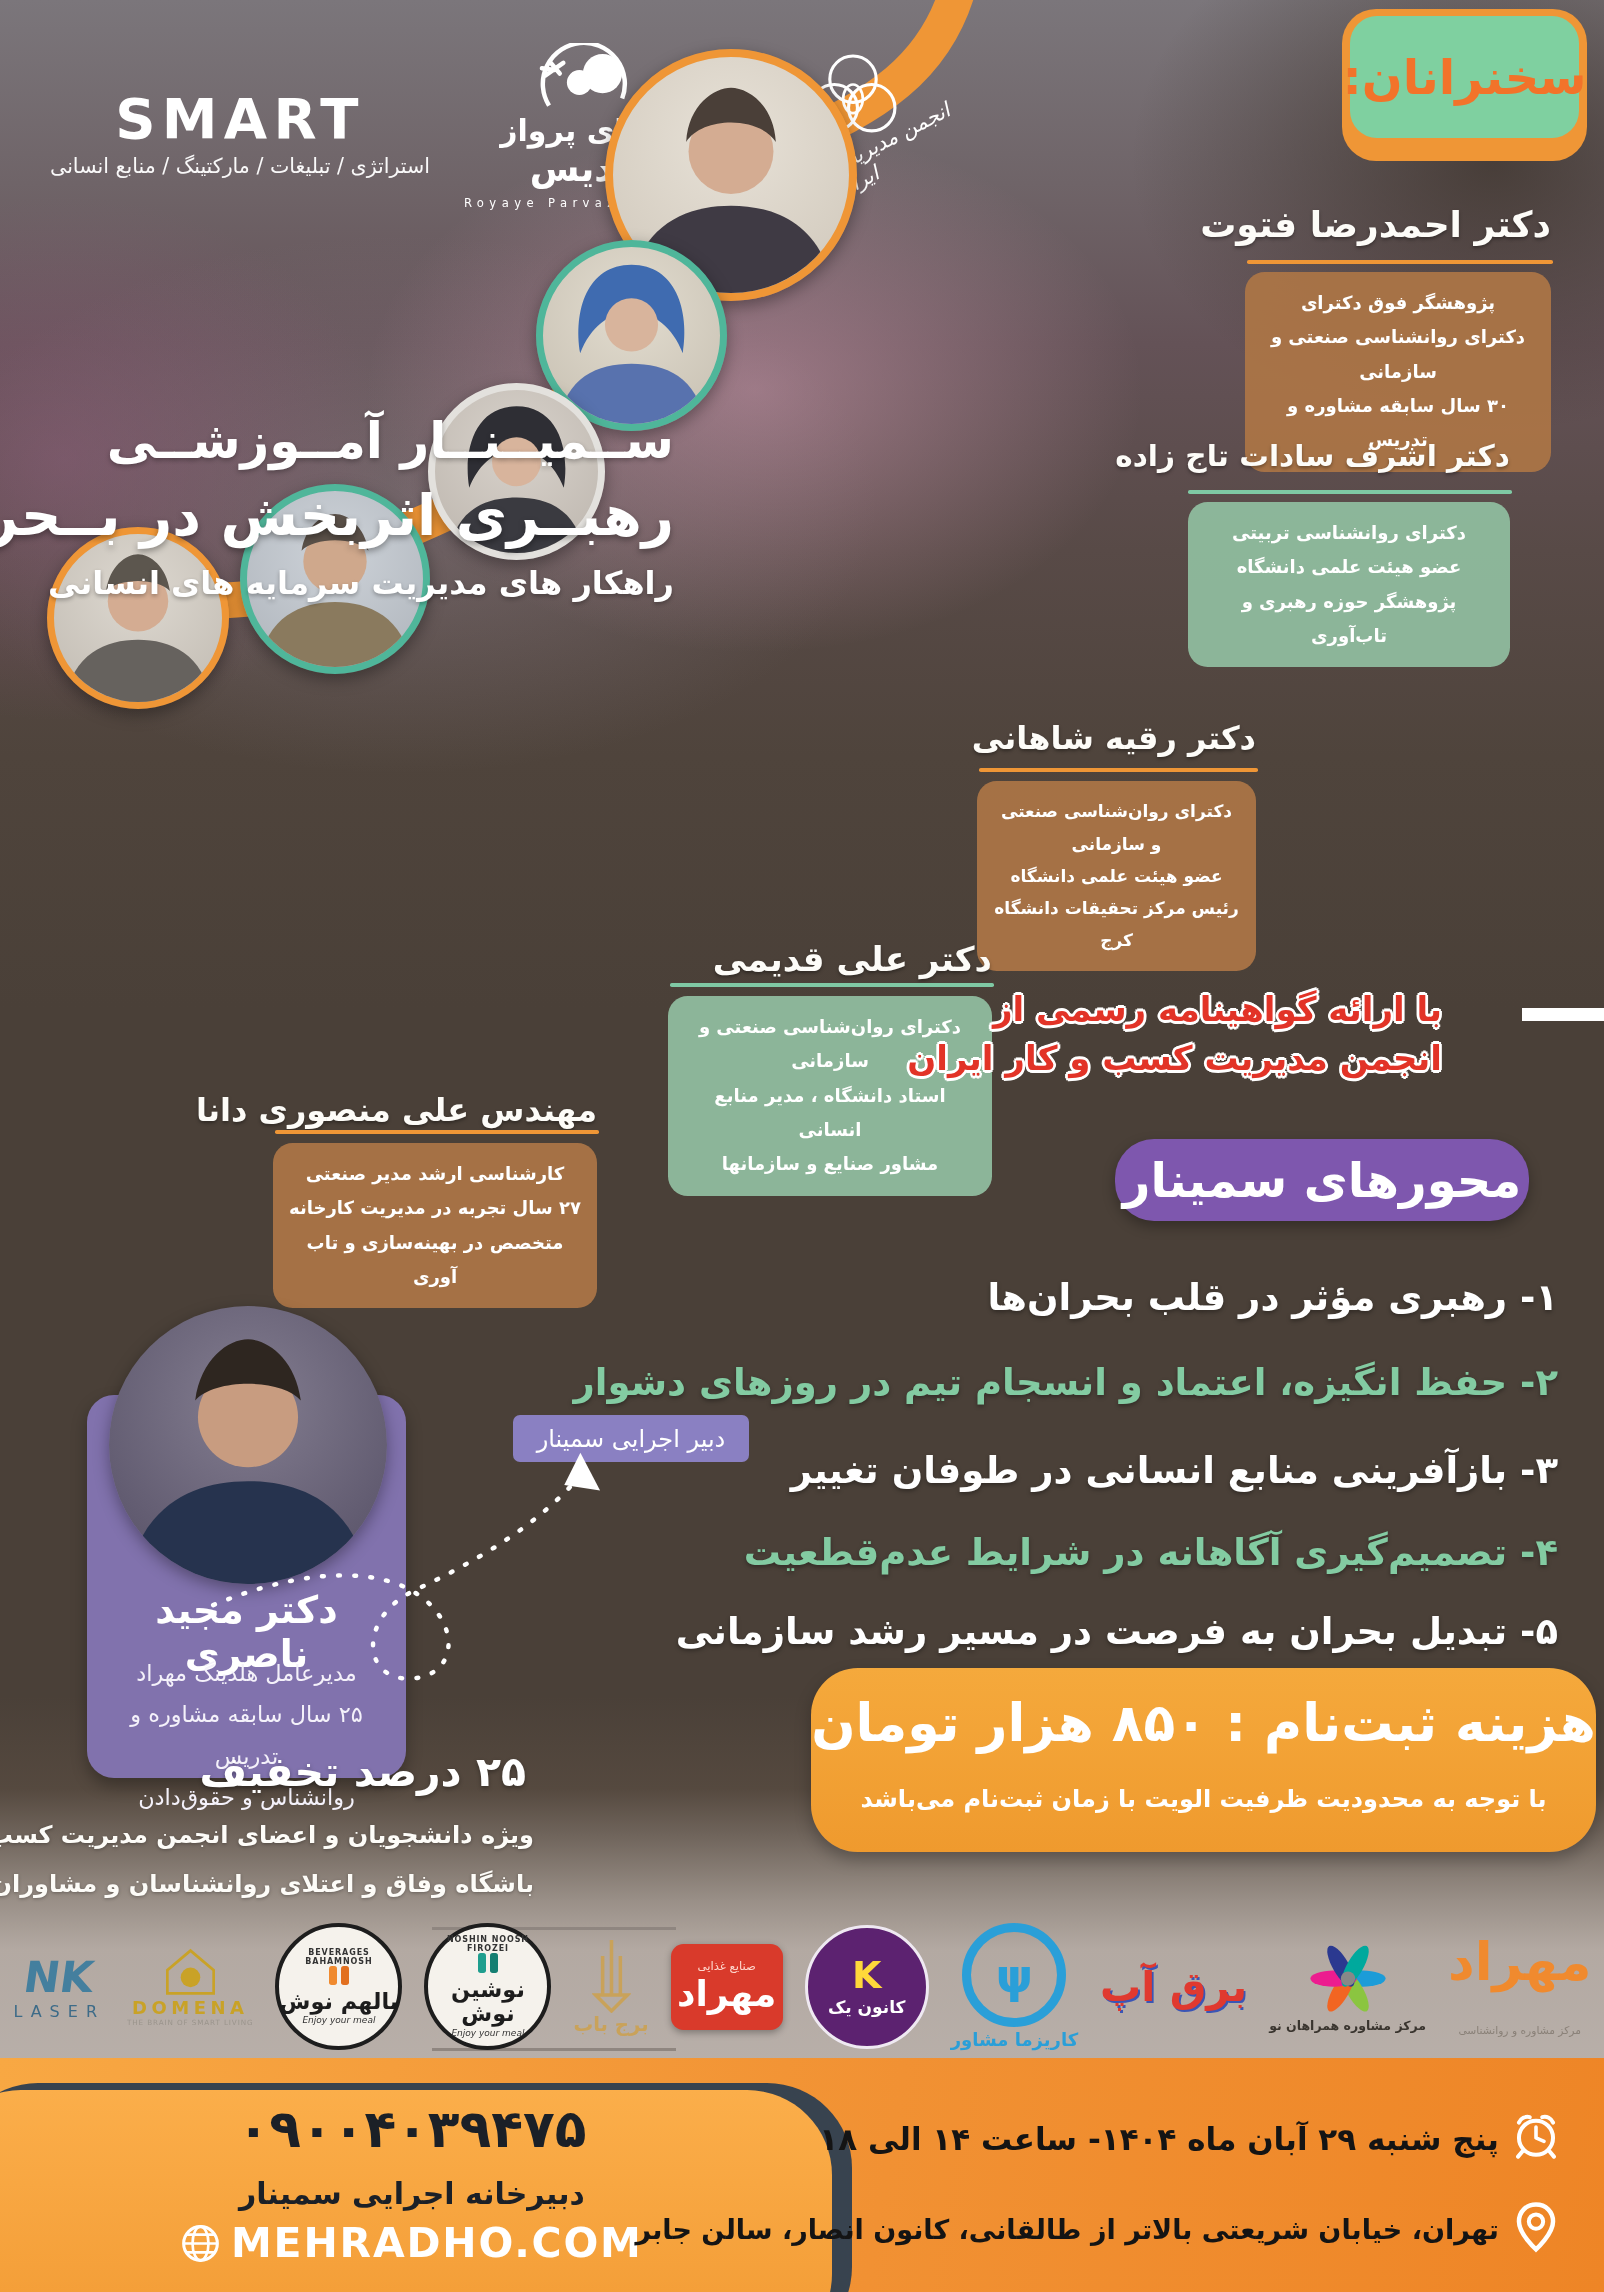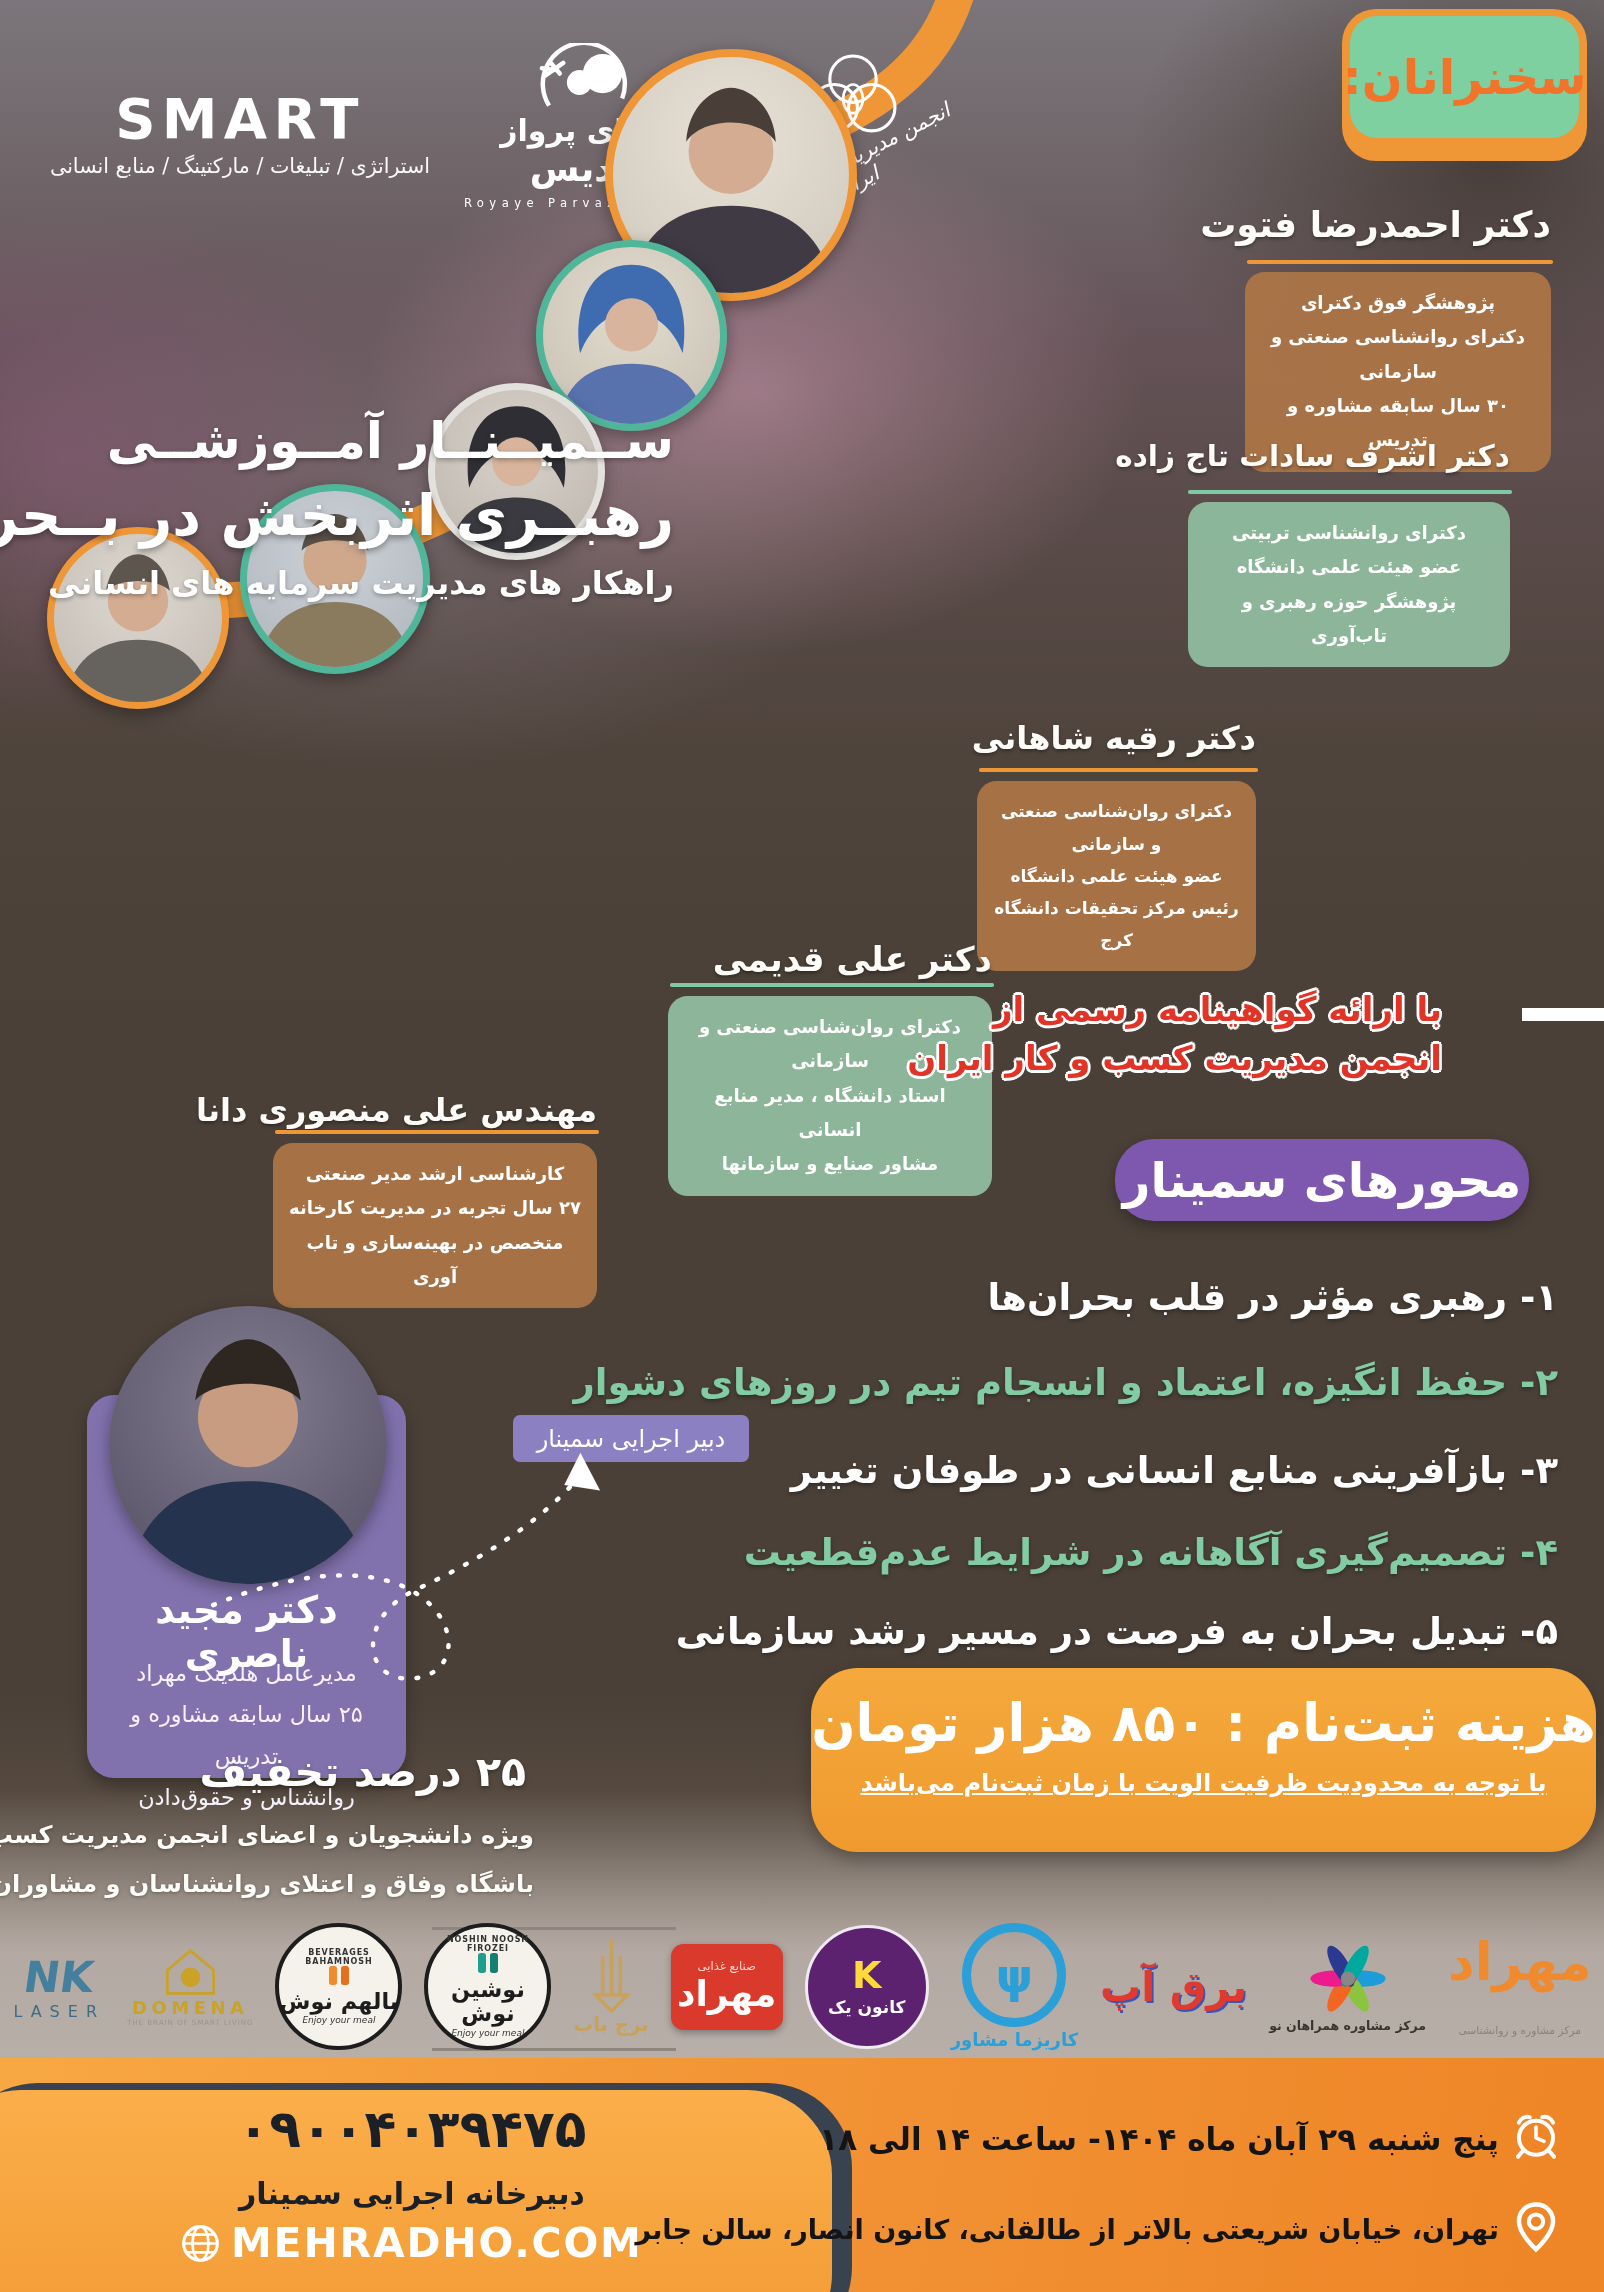--- a/index.html
+++ b/index.html
@@ -59,21 +59,21 @@
                display:flex;align-items:center;justify-content:center;box-shadow:0 5.4px 12.5px rgba(0,0,0,.3);}
   .topics-pill span{color:#fff;font-size:48px;font-weight:bold;direction:rtl;}
   .topic{position:absolute;right:47px;font-weight:bold;font-size:37px;direction:rtl;white-space:nowrap;
          text-shadow:0 1.8px 4.5px rgba(0,0,0,.35);}
   .t-white{color:#fff;}
   .t-green{color:#83cba2;}
   
   .fee{left:811px;top:1668px;width:785px;height:184px;background:linear-gradient(180deg,#f5a93c,#ef9a2e);
        border-radius:47px;text-align:center;color:#fff;box-shadow:0 7.2px 16px rgba(0,0,0,.25);}
   .fee-title{font-size:52px;font-weight:bold;direction:rtl;margin-top:25px;white-space:nowrap;}
-  .fee-note{font-size:24px;font-weight:bold;direction:rtl;margin-top:16px;white-space:nowrap;text-decoration:underline;}
+  .fee-note{font-size:24px;font-weight:bold;direction:rtl;margin-top:32px;white-space:nowrap;}
   
   .ncard{left:87px;top:1395px;width:319px;height:383px;background:#8172ad;border-radius:27px;
          box-shadow:0 7.2px 16px rgba(0,0,0,.3);}
   .nname{position:absolute;left:0;right:0;top:193px;text-align:center;color:#ffffff;font-size:38px;font-weight:bold;direction:rtl;}
   .nlines{position:absolute;left:12.5px;right:12.5px;top:258px;text-align:center;color:#f4f1fa;font-size:22.4px;direction:rtl;}
   .nlines div{line-height:1.85;}
   .badge{left:513px;top:1415px;width:236px;height:47px;background:#8a80c2;border-radius:7px;
          display:flex;align-items:center;justify-content:center;}
   .badge span{color:#fff;font-size:24px;direction:rtl;}
   

